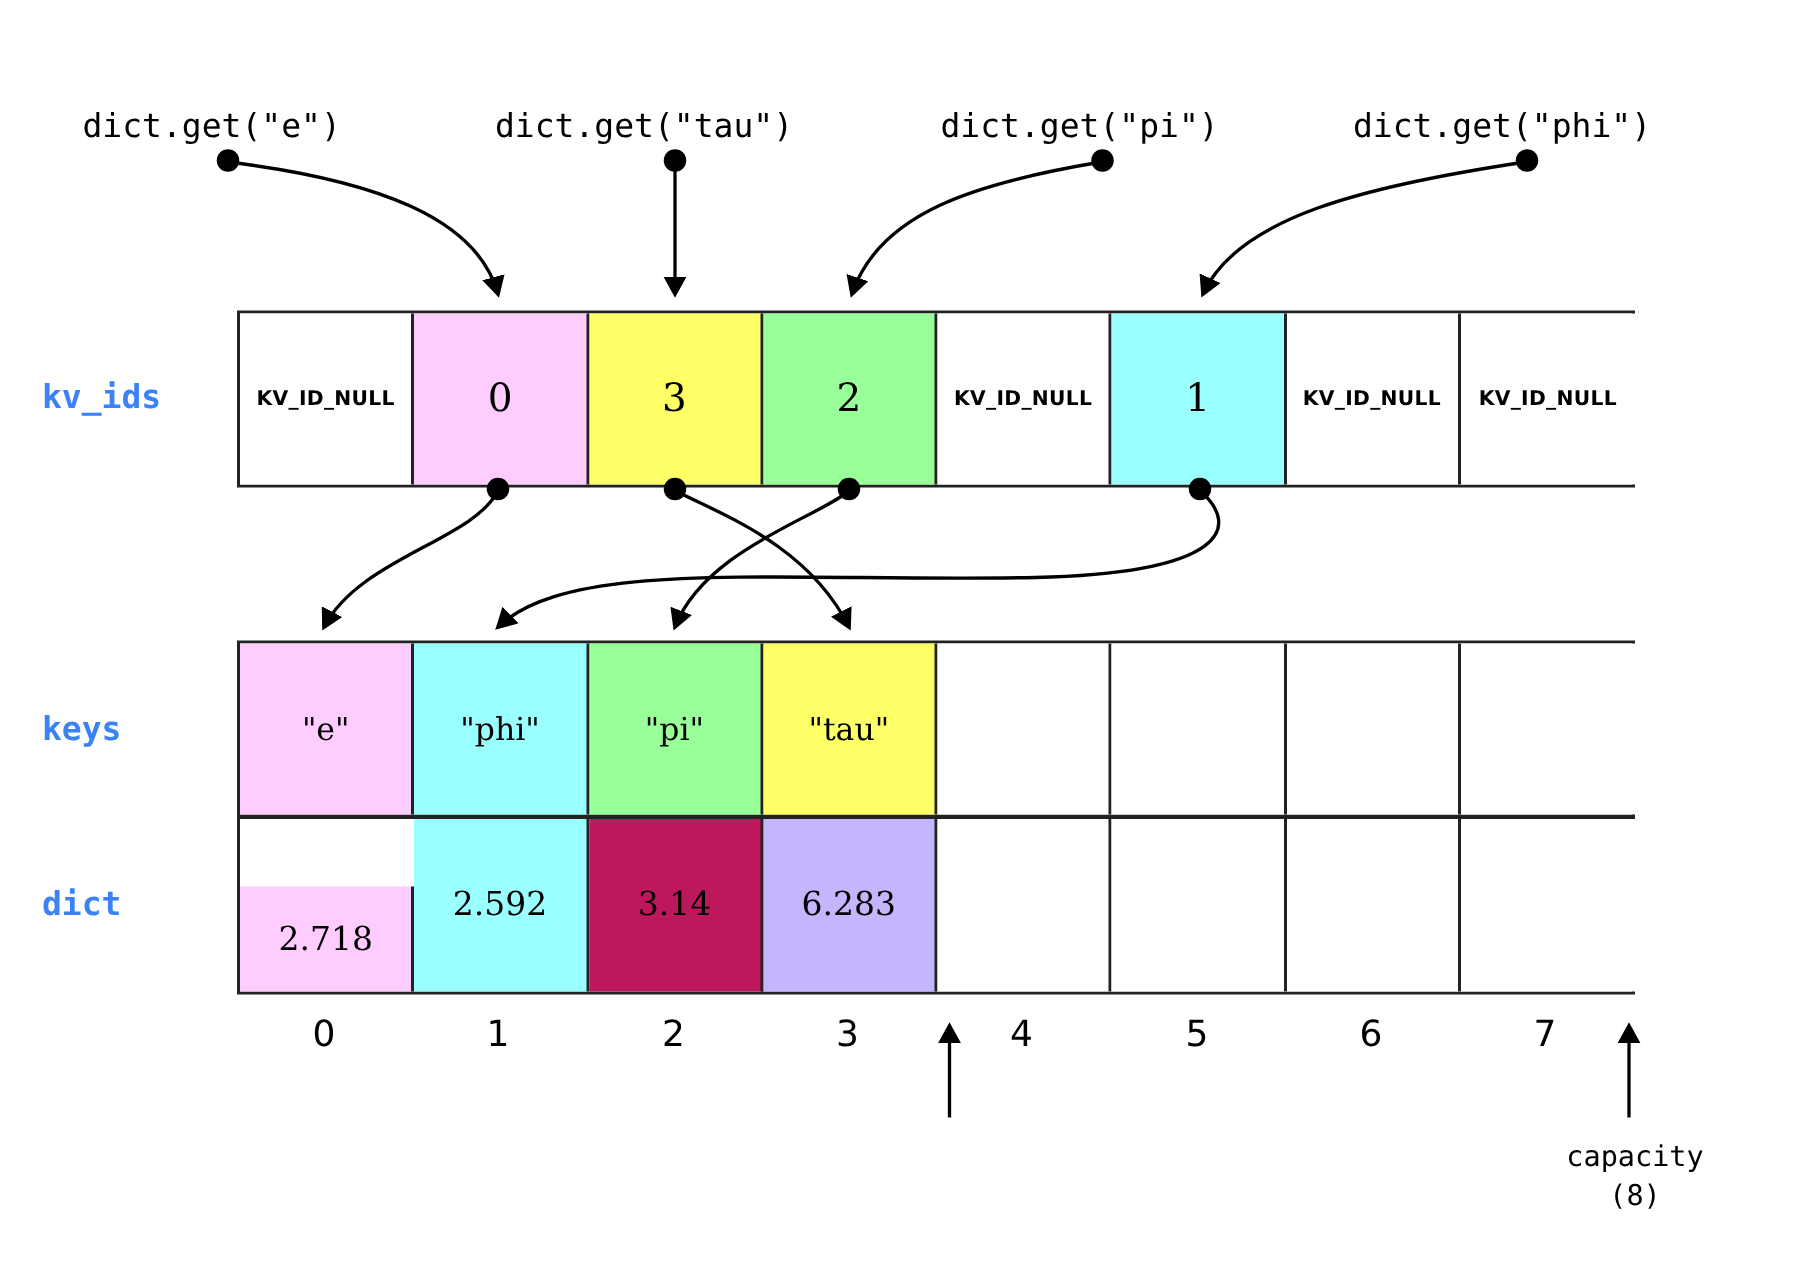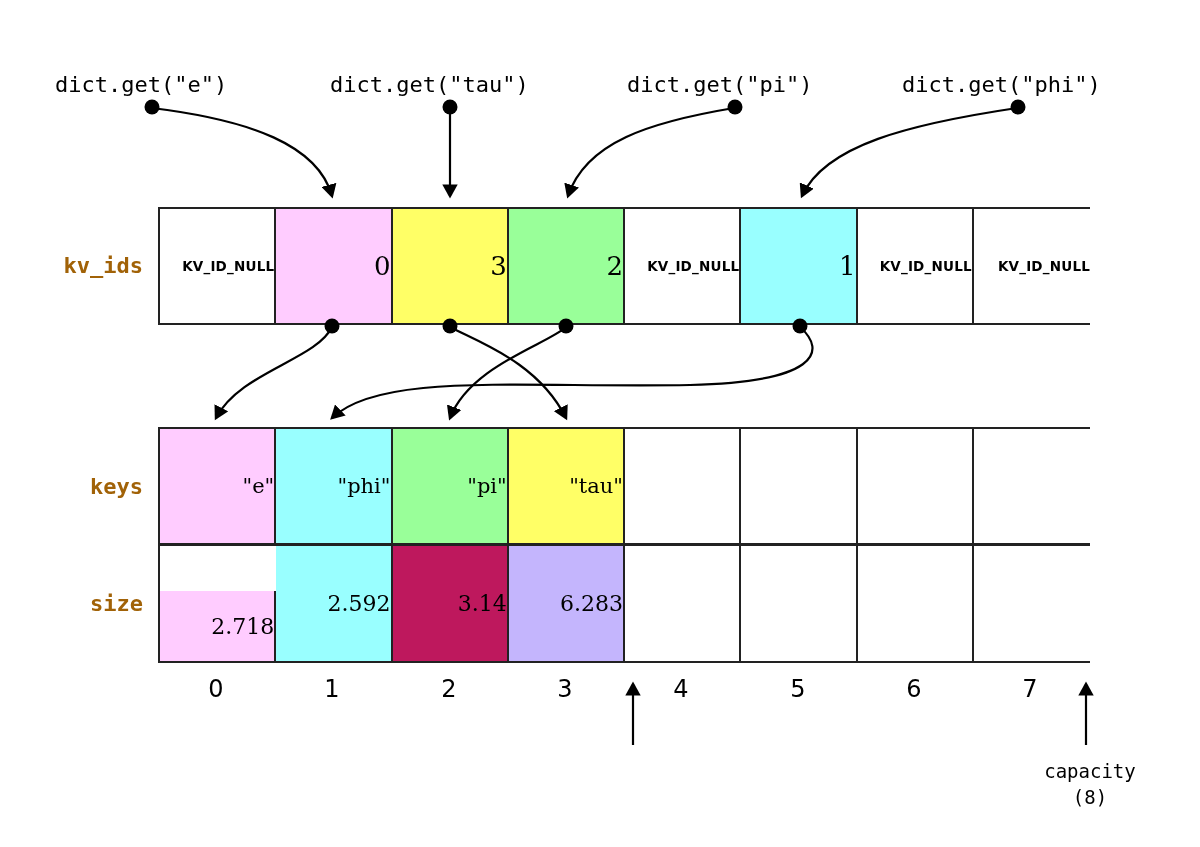--- a/index.html
+++ b/index.html
@@ -38,42 +38,42 @@
     letter-spacing: 0px;
     z-index: 6;
   }
 
   
   .row-label {
     position: absolute;
     font-family: "DejaVu Sans Mono", monospace;
     font-weight: bold;
     font-size: 22px;
-    color: #a16207;
-    text-align: right;
+    color: #3b82f6;
+    text-align: left;
     white-space: nowrap;
     z-index: 6;
   }
 
   
   .grid {
     position: absolute;
     display: flex;
     box-sizing: border-box;
     border: 2px solid #222222;
     z-index: 2;
   }
   .cell {
     box-sizing: border-box;
     flex: 0 0 116.25px;
     width: 116.25px;
     border-right: 2px solid #222222;
     display: flex;
     align-items: center;
-    justify-content: flex-end;
+    justify-content: center;
     background: #ffffff;
   }
   .cell:last-child { border-right: none; }
 
   .cell-num {
     font-family: "DejaVu Serif", serif;
     font-size: 26px;
     color: #000000;
   }
   .cell-null {
@@ -150,21 +150,21 @@
 
 <div id="stage">
 
   <div class="call-label" style="left:55px; top:72px;">dict.get("e")</div>
   <div class="call-label" style="left:330px; top:72px;">dict.get("tau")</div>
   <div class="call-label" style="left:627px; top:72px;">dict.get("pi")</div>
   <div class="call-label" style="left:902px; top:72px;">dict.get("phi")</div>
 
   <div class="row-label" style="left:28px; top:253px; width:115px;">kv_ids</div>
   <div class="row-label" style="left:28px; top:474px; width:115px;">keys</div>
-  <div class="row-label" style="left:28px; top:591px; width:115px;">size</div>
+  <div class="row-label" style="left:28px; top:591px; width:115px;">dict</div>
 
   <div class="grid" id="kv-ids-grid">
     <div class="cell" style="background: rgb(255, 255, 255);">
         <span class="cell-null">KV_ID_NULL</span>
       </div>
     <div class="cell" style="background: rgb(255, 204, 255);">
         <span class="cell-num">0</span>
       </div>
     <div class="cell" style="background: rgb(255, 255, 102);">
         <span class="cell-num">3</span>

